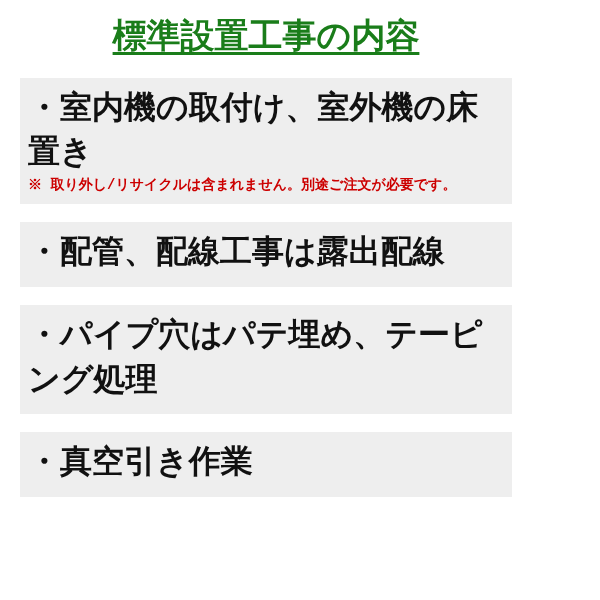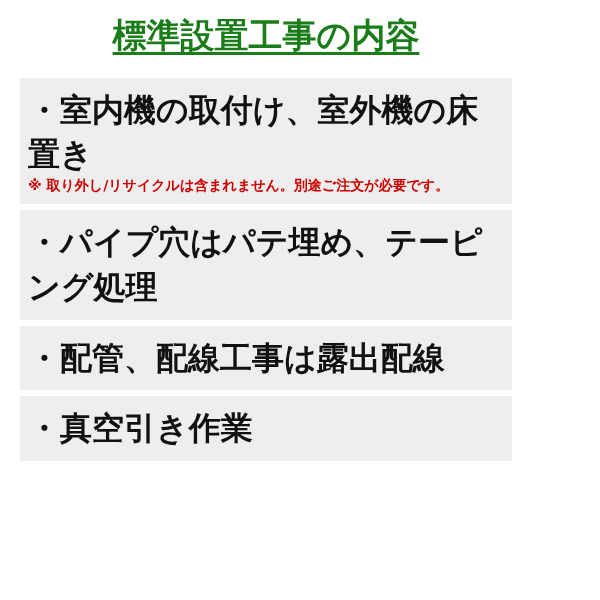--- a/index.html
+++ b/index.html
@@ -27,21 +27,22 @@
     text-decoration-thickness: 3px;
     text-underline-offset: 5px;
     letter-spacing: 0px;
   }
   .item-list {
     margin: 0 20px;
   }
   .item {
     background: var(--item-bg, #eeeeee);
     padding: 10px 8px;
-    margin-bottom: 6px;
+    margin-bottom: 18px;
+    font-family: Liberation Mono, monospace;
   }
   .item-text {
     font-size: 32px;
     font-weight: bold;
     line-height: 1.4;
     color: var(--text-black, #111111);
     white-space: pre-line;
   }
   .item-note {
     font-size: 14px;
@@ -55,22 +56,22 @@
 <body>
 
 <div class="page">
   <h1 class="page-title">標準設置工事の内容</h1>
   <div class="item-list" id="item-list">
       <div class="item">
         <div class="item-text">・室内機の取付け、室外機の床置き</div>
         <div class="item-note">※ 取り外し/リサイクルは含まれません。別途ご注文が必要です。</div>
       </div>
       <div class="item">
-        <div class="item-text">・パイプ穴はパテ埋め、テーピング処理</div>
+        <div class="item-text">・配管、配線工事は露出配線</div>
       </div>
       <div class="item">
-        <div class="item-text">・配管、配線工事は露出配線</div>
+        <div class="item-text">・パイプ穴はパテ埋め、テーピング処理</div>
       </div>
       <div class="item">
         <div class="item-text">・真空引き作業</div>
       </div>
     </div>
 </div>
 
 </body></html>

